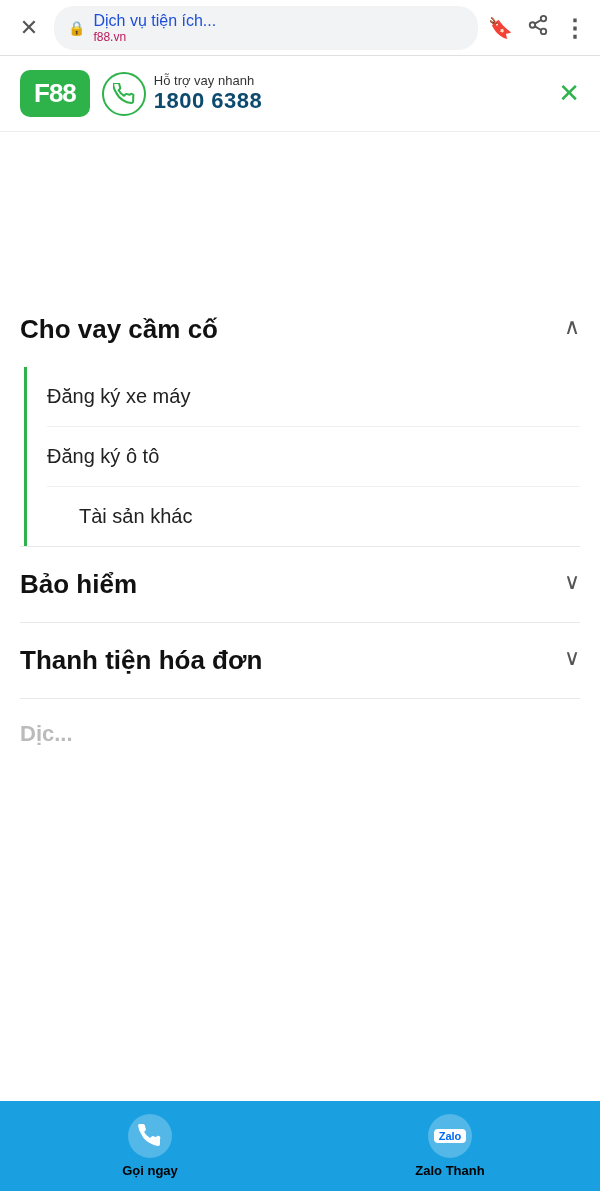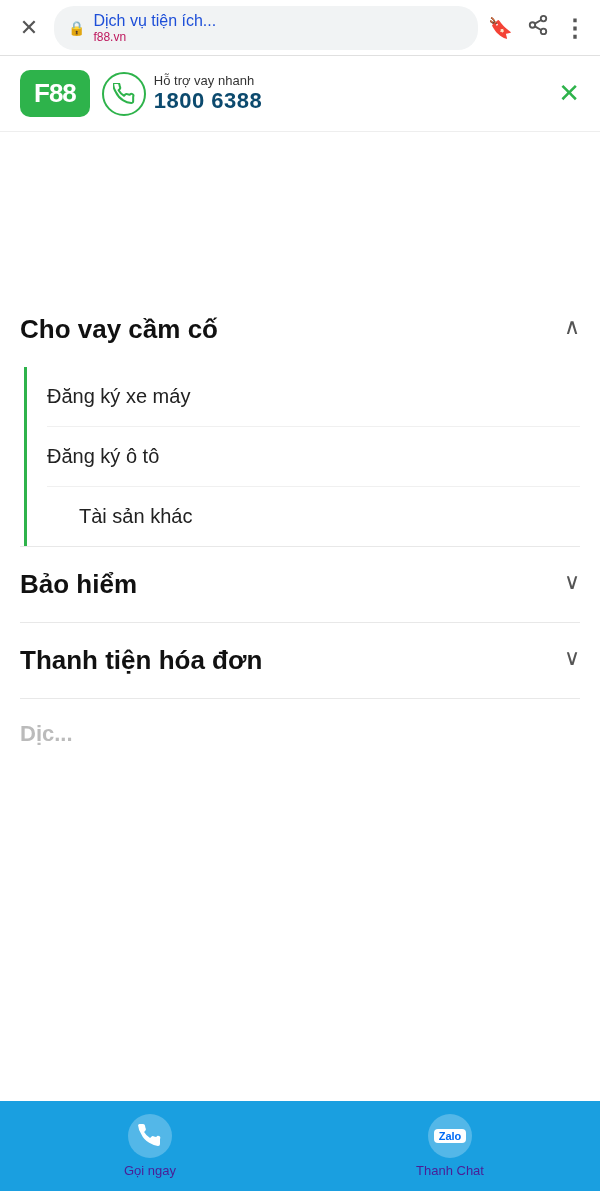--- a/index.html
+++ b/index.html
@@ -218,22 +218,22 @@
       border-radius: 50%;
       background: rgba(255,255,255,0.25);
       display: flex;
       align-items: center;
       justify-content: center;
       font-size: 22px;
       color: #fff;
     }
     .nav-label {
       font-size: 13px;
-      color: #4c1d95;
-      font-weight: 400;
+      color: #000000;
+      font-weight: 700;
     }
     .zalo-badge {
       background: #fff;
       color: #006af5;
       font-size: 11px;
       font-weight: 700;
       border-radius: 4px;
       padding: 1px 5px;
       display: inline-block;
     }
@@ -352,16 +352,16 @@
       </svg>
     </div>
     <span class="nav-label">Gọi ngay</span>
   </div>
 
 
   <div class="nav-item">
     <div class="zalo-icon-wrap">
       <span class="zalo-badge">Zalo</span>
     </div>
-    <span class="nav-label">Thanh Chat</span>
+    <span class="nav-label">Zalo Thanh</span>
   </div>
 
 </div>
 
 </body></html>

